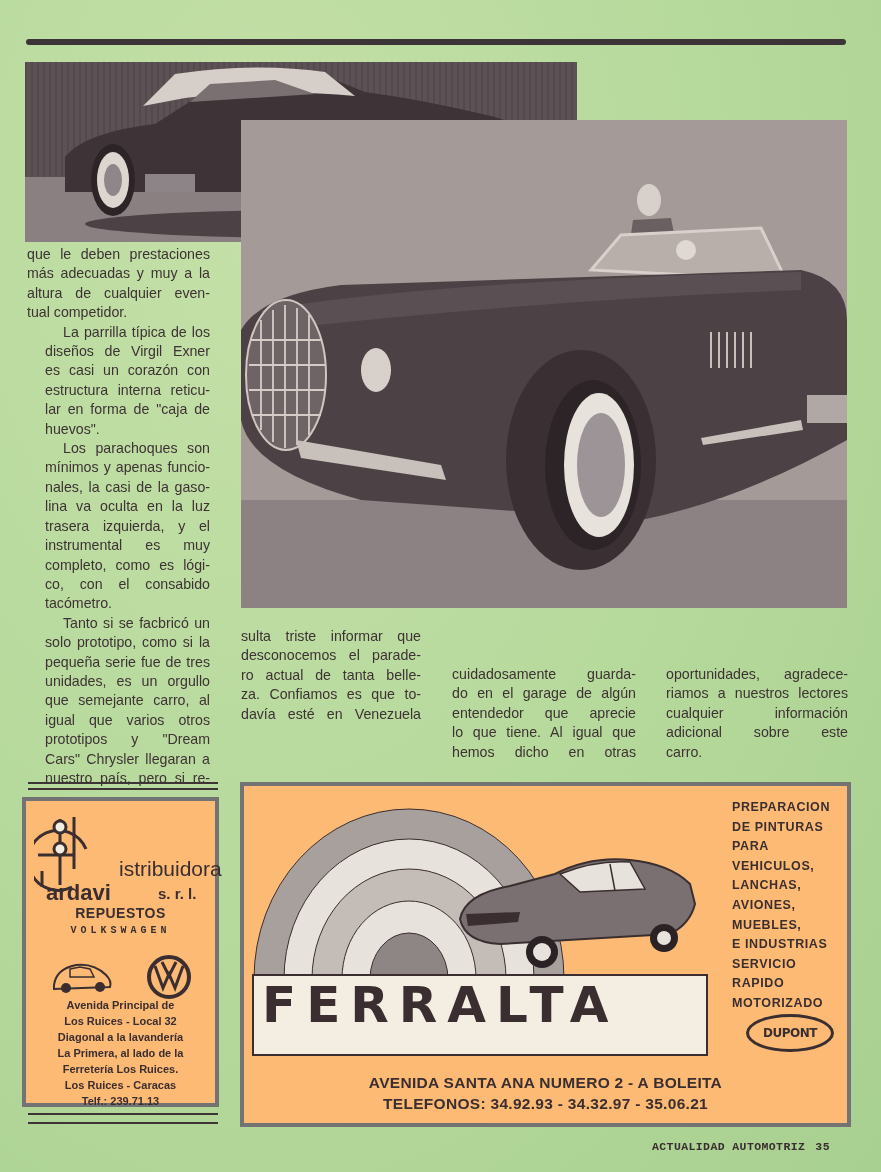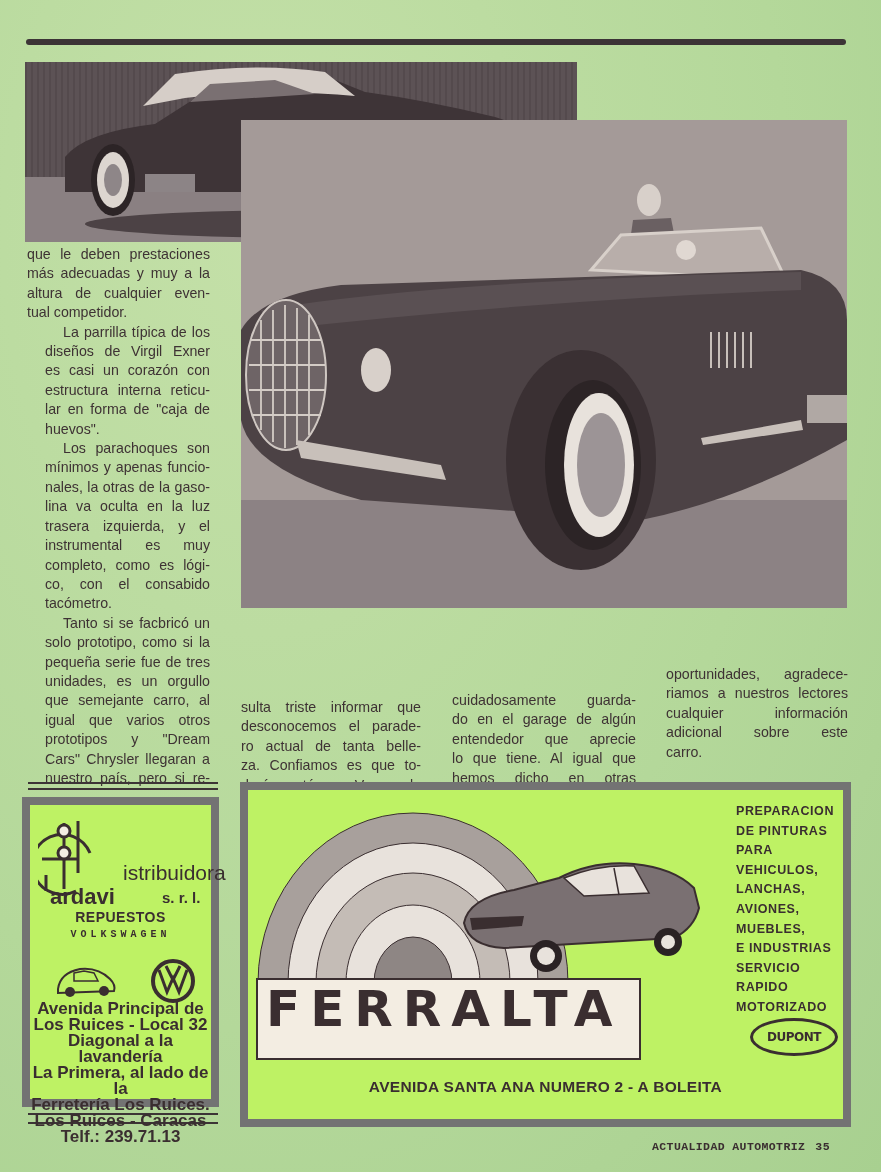--- a/index.html
+++ b/index.html
@@ -28,39 +28,39 @@
       background: linear-gradient(180deg, #b2a8a6 0%, #a29896 30%, #7a6e70 60%, #8a7e80 100%);
     }
     svg { display:block; }
     .body-text {
       position: absolute; font-size: 14.2px; line-height: 19.4px; color: #3e3234;
       text-align: justify;
     }
     .col-left { left: 27px; top: 245px; width: 183px; }
     .col-left p { text-indent: 0; }
     .col-left p.ind { text-indent: 18px; }
-    .col-b { left: 241px; top: 698px; width: 180px; }
-    .col-c { left: 452px; top: 691px; width: 184px; }
+    .col-b { left: 241px; top: 627px; width: 180px; }
+    .col-c { left: 452px; top: 665px; width: 184px; }
     .col-d { left: 666px; top: 665px; width: 182px; }
     .line { display:block; white-space: nowrap; text-align: justify; text-align-last: justify; }
     .line.last { text-align-last: left; }
 
     .double-rule { position:absolute; left:28px; width:190px; height:2px; background:#3c3436; }
 
     .ad-box {
-      position:absolute; background:#bef264; border:8px solid #737373;
+      position:absolute; background:#fdba74; border:4px solid #737373;
     }
     .ad-vw { left: 22px; top: 797px; width: 197px; height: 310px; }
     .ad-ferr { left: 240px; top: 782px; width: 611px; height: 345px; }
 
     .vw-logo-text { position:absolute; font-family:"Liberation Sans", sans-serif; color:#3a2e30; }
     .vw-center { position:absolute; left:0; width:100%; text-align:center; font-weight:bold; color:#3a2e30; }
 
     .ferr-right { position:absolute; left:488px; top:12px; font-weight:bold; font-size:12.5px; line-height:19.6px; color:#3a2e30; letter-spacing:0.6px; }
-    .ferr-brand-box { position:absolute; left:8px; top:188px; width:385px; height:82px; border:2px solid #3a2e30; background:#f3ede2; }
+    .ferr-brand-box { position:absolute; left:8px; top:188px; width:456px; height:82px; border:2px solid #3a2e30; background:#f3ede2; }
     .ferr-brand { position:absolute; left:8px; top:0px; font-size:50px; font-weight:bold; letter-spacing:10px; color:#3a2e30; font-family:"DejaVu Sans", sans-serif; }
     .ferr-sub { position:absolute; left:18px; top:52px; font-size:16px; font-weight:bold; color:#3a2e30; letter-spacing:-0.5px; }
     .ferr-addr { position:absolute; left:0; width:100%; text-align:center; font-size:15.5px; font-weight:bold; color:#3a2e30; letter-spacing:0.3px; }
 
     .footer { position:absolute; left:652px; top:1140px; font-family:Liberation Mono, monospace; font-weight:bold; font-size:11.5px; color:#3a2e30; letter-spacing:0.4px; }
     .footer .pg { margin-left: 10px; }
   </style>
 </head>
 <body>
 
@@ -164,21 +164,21 @@
     <span class="line" style="padding-left:18px">La parrilla típica de los</span>
     <span class="line">diseños de Virgil Exner</span>
     <span class="line">es casi un corazón con</span>
     <span class="line">estructura interna reticu-</span>
     <span class="line">lar en forma de "caja de</span>
     <span class="line last">huevos".</span>
   </p>
   <p class="ind">
     <span class="line" style="padding-left:18px">Los parachoques son</span>
     <span class="line">mínimos y apenas funcio-</span>
-    <span class="line">nales, la otras de la gaso-</span>
+    <span class="line">nales, la casi de la gaso-</span>
     <span class="line">lina va oculta en la luz</span>
     <span class="line">trasera izquierda, y el</span>
     <span class="line">instrumental es muy</span>
     <span class="line">completo, como es lógi-</span>
     <span class="line">co, con el consabido</span>
     <span class="line last">tacómetro.</span>
   </p>
   <p class="ind">
     <span class="line" style="padding-left:18px">Tanto si se facbricó un</span>
     <span class="line">solo prototipo, como si la</span>
@@ -238,21 +238,21 @@
     <path d="M4 26 Q6 10 26 6 Q44 4 56 16 Q62 22 60 28 L4 30 Z" fill="none" stroke="#3a2e30" stroke-width="2"></path>
     <path d="M20 10 L30 8 L40 10 L44 18 L20 18 Z" fill="none" stroke="#3a2e30" stroke-width="1.5"></path>
     <circle cx="16" cy="29" r="5" fill="#3a2e30"></circle>
       <circle cx="50" cy="28" r="5" fill="#3a2e30"></circle>
   </svg>
   <svg style="position:absolute;left:120px;top:153px" width="46" height="46" viewBox="0 0 46 46">
     <circle cx="23" cy="23" r="20" fill="none" stroke="#3a2e30" stroke-width="4"></circle>
     <path d="M9 12 L17 34 L23 20 L29 34 L37 12" fill="none" stroke="#3a2e30" stroke-width="3"></path>
     <path d="M16 8 L23 22 L30 8" fill="none" stroke="#3a2e30" stroke-width="3"></path>
   </svg>
-  <div class="vw-center" style="top:196px;font-size:17px;line-height:16px;">
+  <div class="vw-center" style="top:196px;font-size:11px;line-height:16px;">
     <div>Avenida Principal de</div>
     <div>Los Ruices - Local 32</div>
     <div>Diagonal a la lavandería</div>
     <div>La Primera, al lado de la</div>
     <div>Ferretería Los Ruices.</div>
     <div>Los Ruices - Caracas</div>
     <div>Telf.: 239.71.13</div>
   </div>
 </div>
 
@@ -285,17 +285,18 @@
     <div>RAPIDO</div>
     <div>MOTORIZADO</div>
   </div>
   <div class="ferr-brand-box">
     <div class="ferr-brand">FERRALTA</div>
   </div>
   <div style="position:absolute;left:502px;top:228px;width:88px;height:38px;border:3px solid #3a2e30;border-radius:50%;display:flex;align-items:center;justify-content:center;font-weight:bold;font-size:12px;color:#3a2e30;letter-spacing:-0.5px;font-family:'DejaVu Sans',sans-serif;">
     <span>DUPONT</span>
   </div>
   <div class="ferr-addr" style="top:288px">AVENIDA SANTA ANA NUMERO 2 - A  BOLEITA</div>
+  <div class="ferr-addr" style="top:309px">TELEFONOS: 34.92.93 - 34.32.97 - 35.06.21</div>
 </div>
 
 <div class="footer">
   <span>ACTUALIDAD AUTOMOTRIZ</span><span class="pg">35</span>
 </div>
 
 </body></html>

